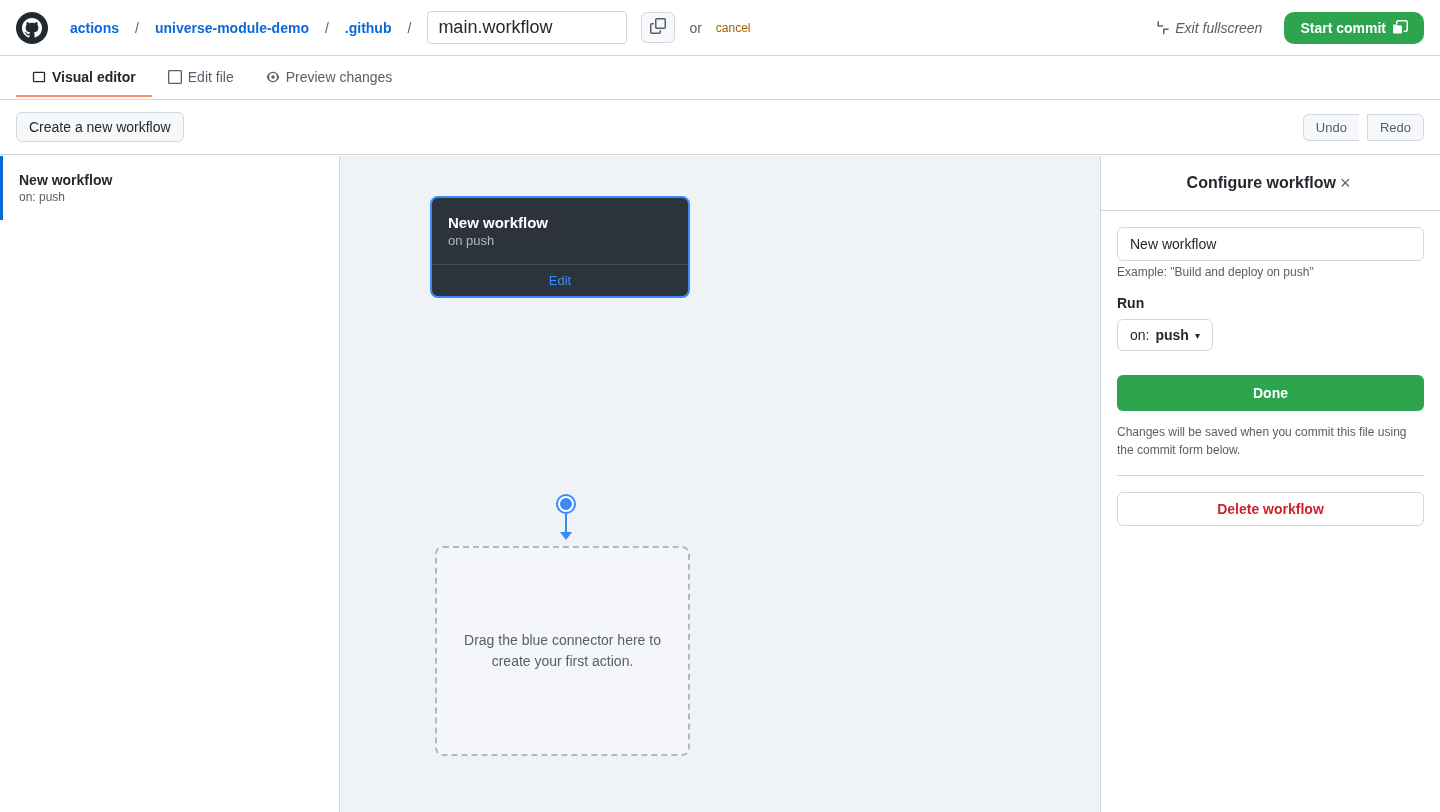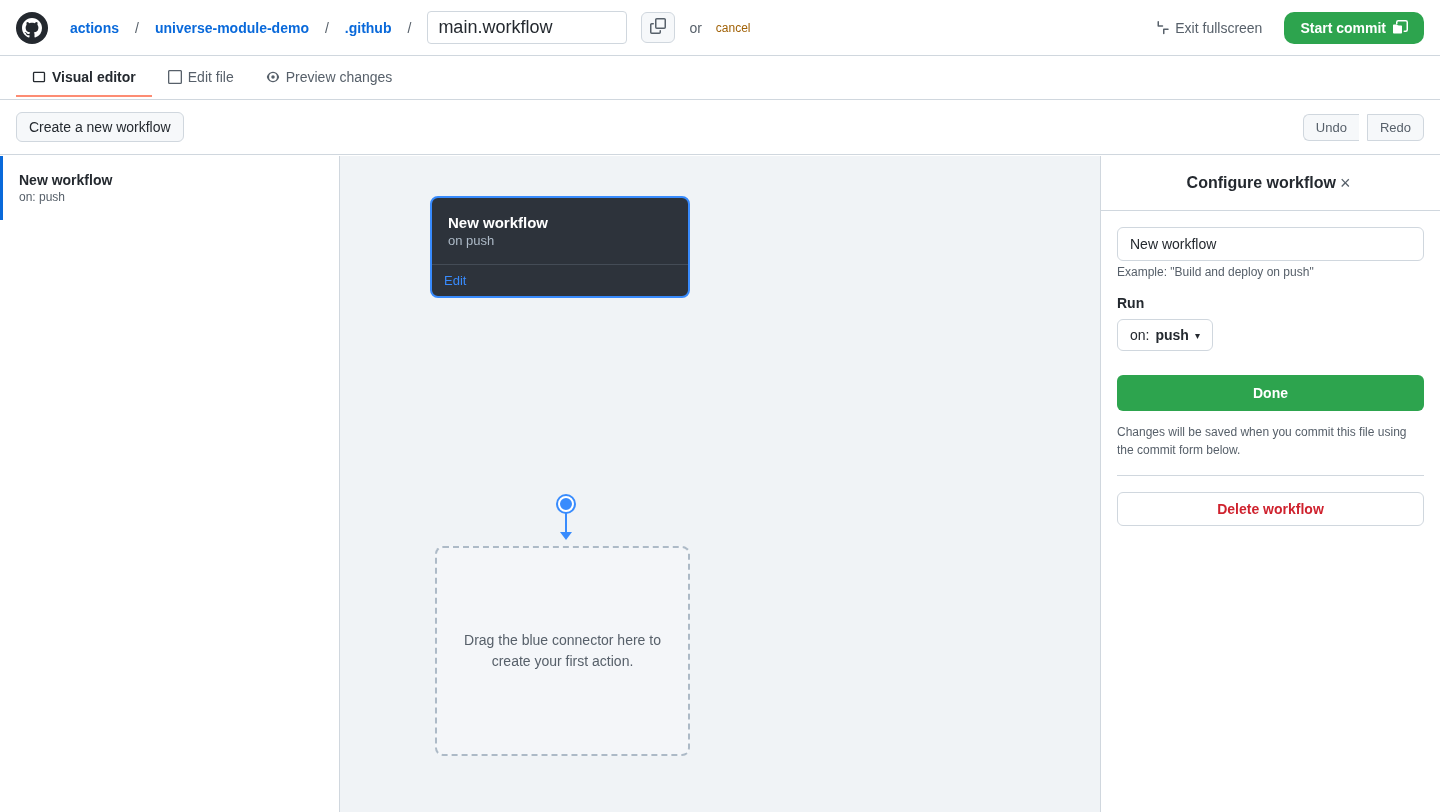--- a/index.html
+++ b/index.html
@@ -52,20 +52,21 @@
     .cancel-link { color: #a16207; text-decoration: none; font-size: 12px; }
     .spacer { flex: 1; }
     .exit-fullscreen-btn {
       display: flex; align-items: center; gap: 6px;
       background: none;
       border: none;
       color: #57606a;
       font-size: 14px;
       cursor: pointer;
       margin-right: 8px;
+      font-style: italic;
     }
     .start-commit-btn {
       background: #2da44e;
       color: #fff;
       border: none;
       border-radius: 10px;
       padding: 8px 16px;
       font-size: 14px;
       font-weight: 600;
       cursor: pointer;
@@ -191,21 +192,21 @@
       font-weight: 600;
       font-size: 15px;
     }
     .workflow-node-subtitle {
       font-size: 13px;
       color: #adbac7;
       margin-top: 2px;
     }
     .workflow-node-footer {
       display: flex;
-      justify-content: flex-start;
+      justify-content: center;
       padding: 8px 12px;
       border-top: 1px solid #444c56;
     }
     .edit-link {
       color: #388bfd;
       font-size: 13px;
       cursor: pointer;
       background: none;
       border: none;
     }

